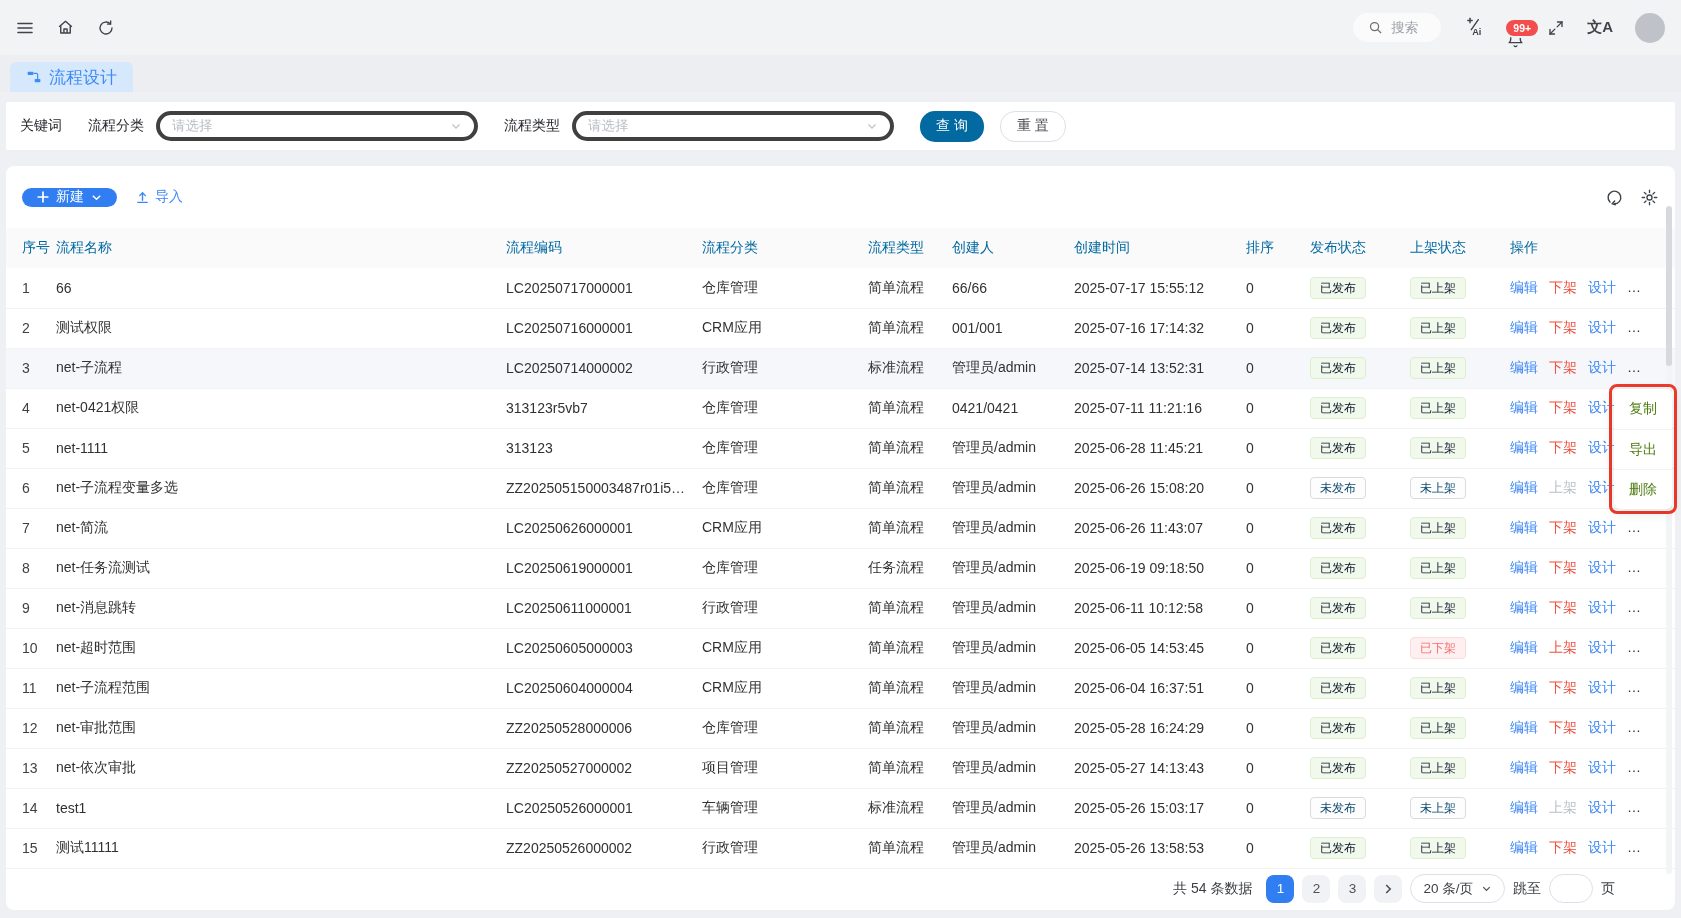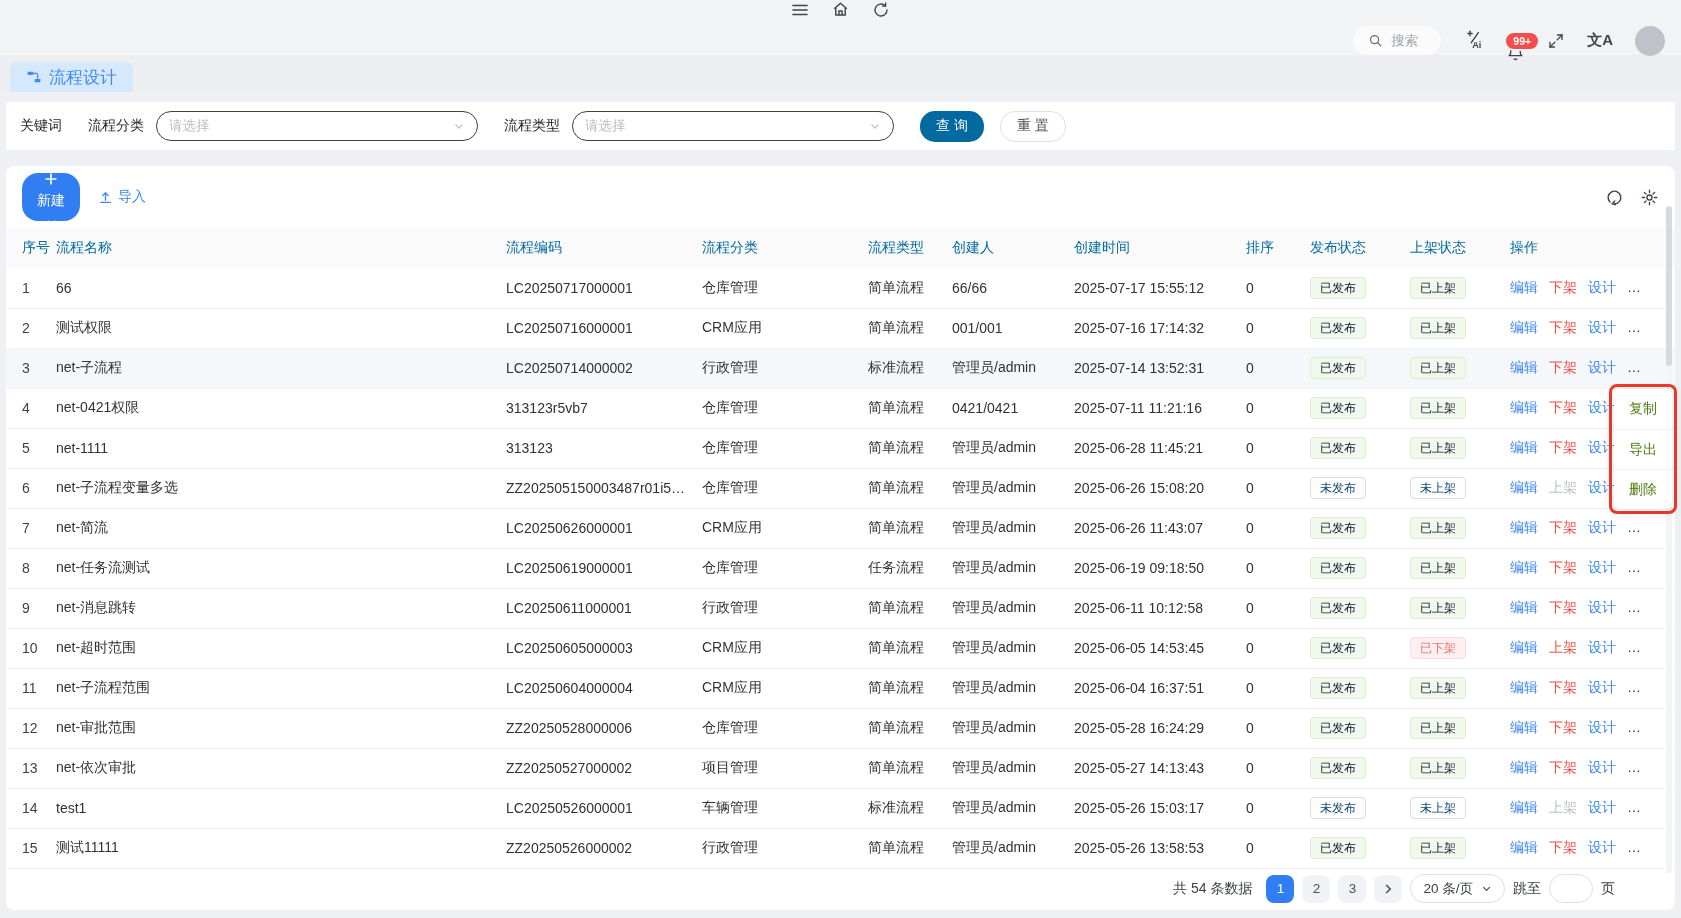--- a/index.html
+++ b/index.html
@@ -1,48 +1,48 @@
 <!DOCTYPE html>
 <html><head>
 <meta charset="utf-8">
 <style>
   * { margin:0; padding:0; box-sizing:border-box; }
   html,body { width:1681px; height:918px; overflow:hidden; }
   body { font-family:"Liberation Sans","DejaVu Sans",sans-serif; background:#eef0f4; position:relative; color:#303133; }
 
   
-  .topbar { height:55px; background:#f2f3f5; display:flex; align-items:center; padding:0 16px;flex-direction:column; }
+  .topbar { height:55px; background:#f2f3f5; display:flex; align-items:center; padding:7px 16px; }
   .topbar-left { display:flex; align-items:center; gap:22px; }
   .icon-btn { display:flex; align-items:center; justify-content:center; cursor:pointer; color:#3f444b; }
   .topbar-right { margin-left:auto; display:flex; align-items:center; gap:22px; }
   .search-pill { display:flex; align-items:center; gap:8px; background:#fbfbfc; border-radius:15px; height:29px; padding:0 15px; color:#9a9ea6; font-size:13.5px; min-width:88px; }
   .bell-wrap { position:relative;margin-top:24px; }
   .badge-99 { position:absolute; top:-12px; right:-15px; background:#f34d4d; color:#fff; font-size:10.5px; padding:2px 7px; border-radius:999px; border:2px solid #f2f3f5; font-weight:700; }
   .translate-glyph { font-size:15px; font-weight:600; color:#3f444b; }
   .avatar { width:30px; height:30px; border-radius:50%; background:#bfc3c9; }
 
   
   .tabbar { height:37px; background:#eceef2; display:flex; align-items:flex-end; padding:0 10px; }
   .tab { display:flex; align-items:center; gap:7px; height:30px; padding:0 16px; background:#d6e8fb; color:#3d8bf8; font-size:17px; border-radius:6px 6px 0 0; cursor:pointer; }
 
   
   .content { padding:10px 6px 0; }
 
   .filter-card { height:48px; background:#fff; border-radius:2px; display:flex; align-items:center; padding:0 14px; gap:12px; }
   .f-label { font-size:14px; color:#24272b; white-space:nowrap; }
   .f-input { width:330px; height:30px; border:1px solid #e3e6ea; border-radius:15px; padding:0 14px; font-size:13.5px; color:#333; outline:none; background:#fff; }
   .f-input::placeholder { color:#b9bdc5; }
-  .f-select { width:322px; height:30px; border:1px solid #404040; border-radius:15px; padding:0 12px; font-size:13.5px; color:#b9bdc5; display:flex; align-items:center; justify-content:space-between; background:#fff; cursor:pointer; }
+  .f-select { width:322px; height:30px; border:4px solid #404040; border-radius:15px; padding:0 12px; font-size:13.5px; color:#b9bdc5; display:flex; align-items:center; justify-content:space-between; background:#fff; cursor:pointer; }
   .btn { height:31px; border:none; border-radius:15px; font-size:14px; padding:0 16px; cursor:pointer; white-space:nowrap; }
   .btn-primary { background:#0369a1; color:#fff; margin-left:14px; }
   .btn-plain { background:#fff; color:#4a4d52; border:1px solid #dcdfe6; margin-left:4px; }
 
   .table-card { margin-top:16px; background:#fff; border-radius:8px; position:relative; height:744px; overflow:hidden; }
   .toolbar { height:62px; display:flex; align-items:center; padding:0 16px; gap:18px; }
-  .btn-new { height:48px; border-radius:16px; background:#317ef3; color:#fff; border:none; display:flex; align-items:center; gap:7px; padding:0 15px; font-size:14px; cursor:pointer;flex-direction:column; }
+  .btn-new { height:19px; border-radius:16px; background:#317ef3; color:#fff; border:none; display:flex; align-items:center; gap:7px; padding:0 15px; font-size:14px; cursor:pointer; }
   .link-import { color:#3d87f5; font-size:14px; display:flex; align-items:center; gap:5px; cursor:pointer; }
   .toolbar-right { margin-left:auto; display:flex; align-items:center; gap:16px; color:#3f444b; }
 
   table { width:100%; border-collapse:collapse; table-layout:fixed; font-size:14px; }
   thead th { height:40px; background:#fafafa; font-weight:500; color:#0369a1; text-align:left; padding:0 8px 0 4px; white-space:nowrap; overflow:hidden; }
   thead th:first-child { padding-left:16px; }
   tbody td { height:40px; border-bottom:1px solid #f1f2f4; padding:0 8px 0 4px; white-space:nowrap; overflow:hidden; text-overflow:ellipsis; color:#303133; }
   tbody td:first-child { padding-left:16px; color:#3c3f44; }
   tr.hl td { background:#f5f7fa; }
 

